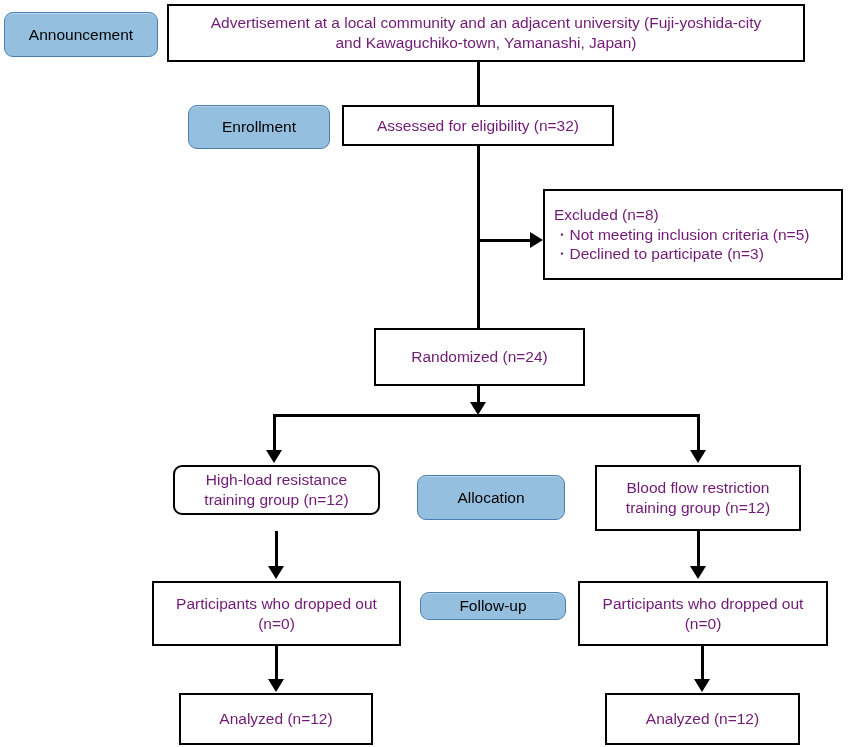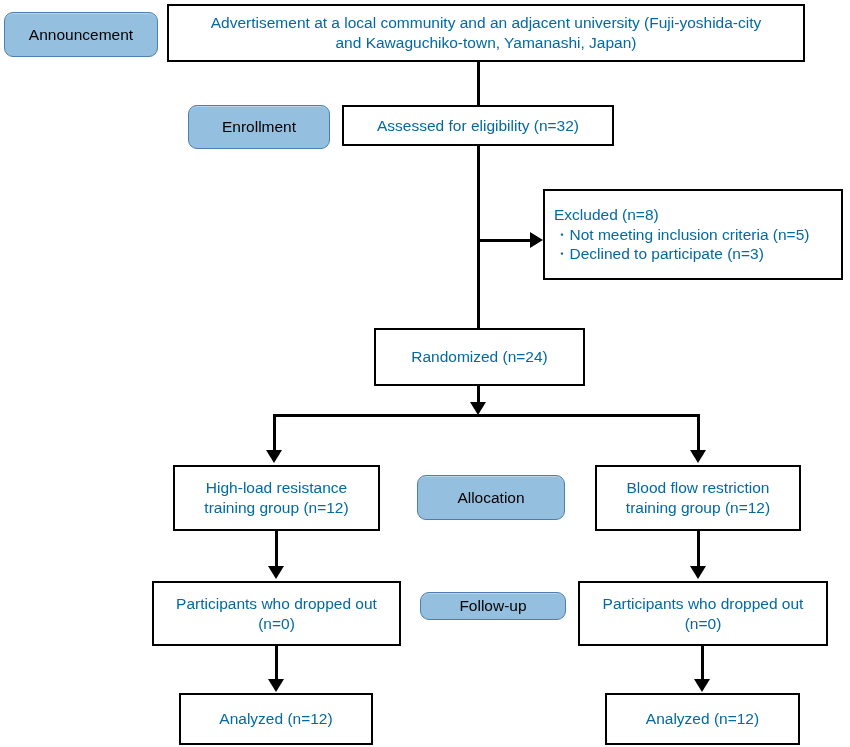--- a/index.html
+++ b/index.html
@@ -20,21 +20,21 @@
   
   .node {
     position: absolute;
     box-sizing: border-box;
     background: #ffffff;
     border: 2.5px solid #000000;
     display: flex;
     align-items: center;
     justify-content: center;
     text-align: center;
-    color: #0369a1;
+    color: #701a75;
     font-size: 15.5px;
     line-height: 1.28;
     z-index: 3;
   }
   .node .txt { display: block; width: 100%; padding: 0 6px; }
   .node.left-align {
     justify-content: flex-start;
     text-align: left;
   }
   .node.left-align .txt { padding-left: 9px; }
@@ -134,21 +134,21 @@
   <div class="arrow-down" style="left:470px; top:402px;"></div>
 
   <div class="hline" style="left:273px; top:414px; width:427px;"></div>
 
   <div class="vline" style="left:273px; top:414px; height:40px;"></div>
   <div class="arrow-down" style="left:266px; top:450px;"></div>
 
   <div class="vline" style="left:697px; top:414px; height:40px;"></div>
   <div class="arrow-down" style="left:690px; top:450px;"></div>
 
-  <div class="node" style="left:173px; top:465px; width:207px; height:66px;">
+  <div class="node" style="left:173px; top:465px; width:207px; height:50px;border-radius:9px;">
     <span class="txt">
       <span>High-load resistance</span><br>
       <span>training group (n=12)</span>
     </span>
   </div>
 
   <div class="badge" style="left:417px; top:475px; width:148px; height:45px;">
     <span>Allocation</span>
   </div>
 

